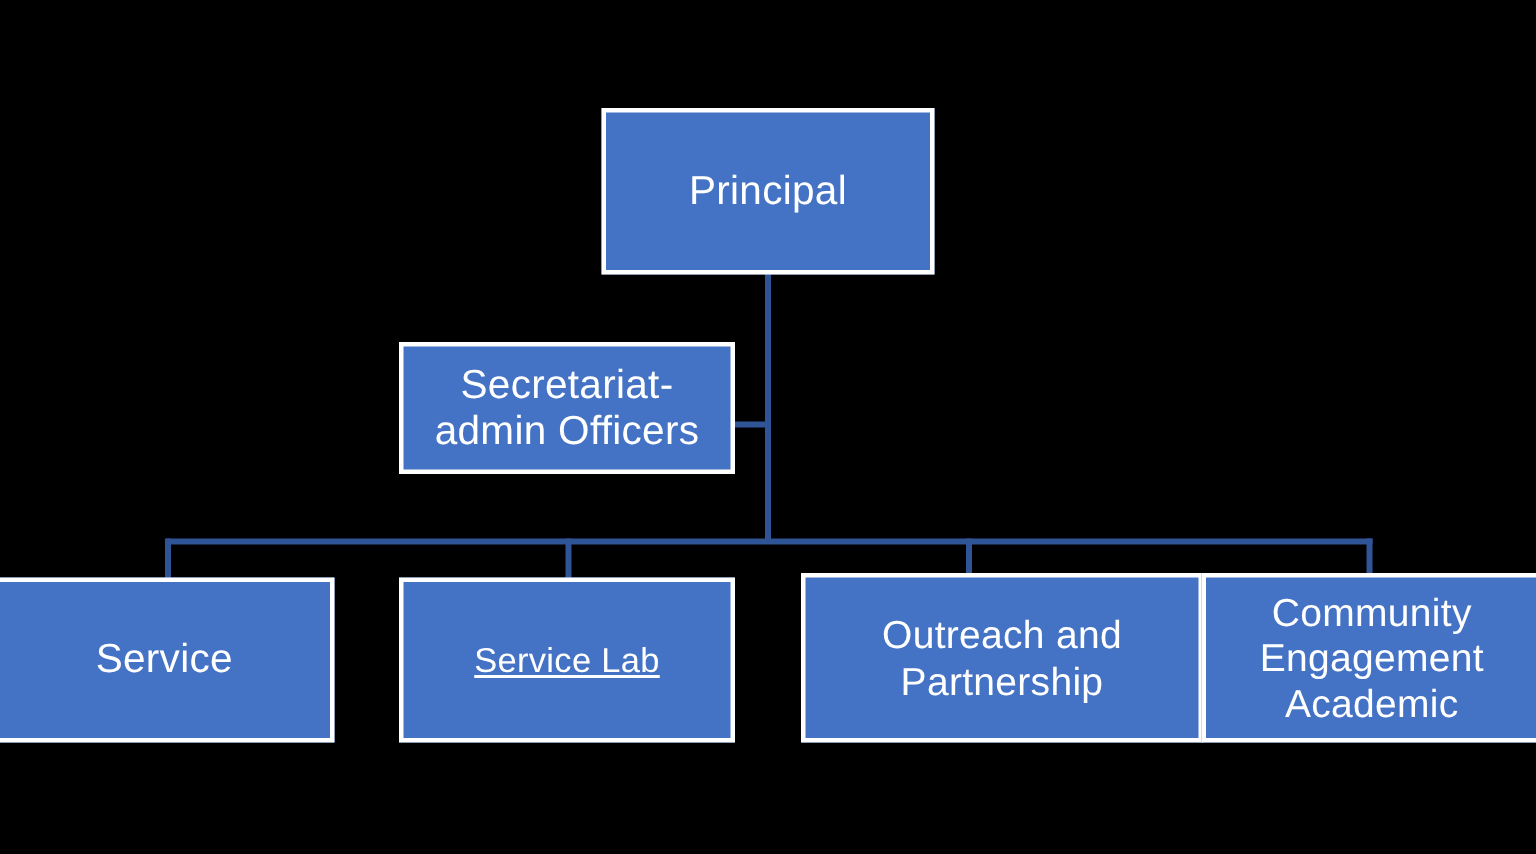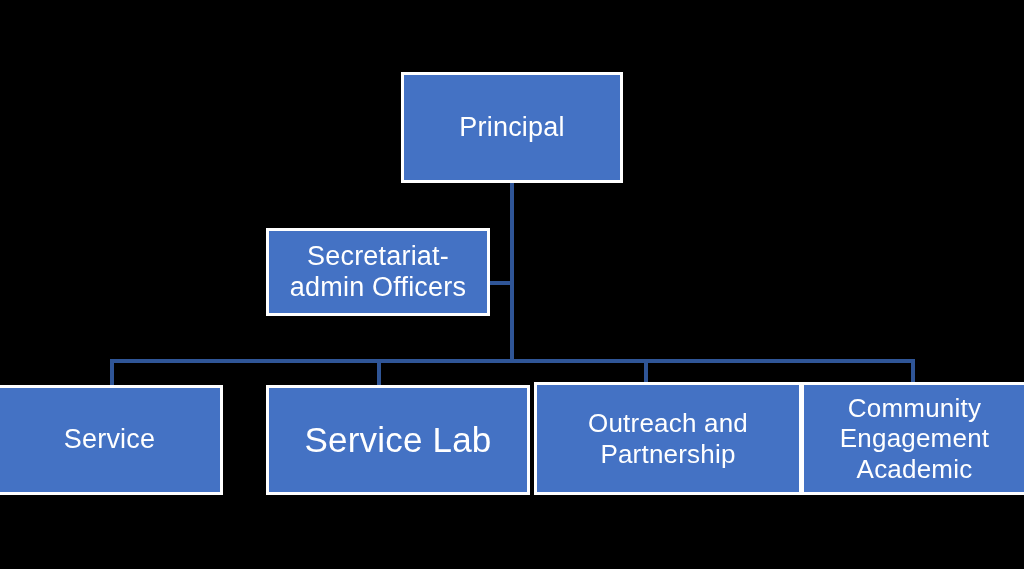--- a/index.html
+++ b/index.html
@@ -38,21 +38,21 @@
     width: 100%;
     padding: 0 6px;
     box-sizing: border-box;
     white-space: pre-line;
   }
 
   
   #node-principal      { left: 401px; top: 72px;  width: 222px; height: 111px; font-size: 27px; }
   #node-secretariat    { left: 266px; top: 228px; width: 224px; height: 88px; font-size: 27px; justify-content: center; }
   #node-academic       { left: -4px;  top: 385px; width: 227px; height: 110px; font-size: 27px; }
-  #node-service-lab    { left: 266px; top: 385px; width: 264px; height: 110px; font-size: 35px; }
+  #node-service-lab    { left: 266px; top: 385px; width: 224px; height: 110px; font-size: 23px; text-decoration: underline; }
   #node-outreach       { left: 534px; top: 382px; width: 268px; height: 113px; font-size: 26px; }
   #node-community      { left: 801px; top: 382px; width: 227px; height: 113px; font-size: 26px; }
 
   
   .line {
     position: absolute;
     background: #2F5597;
     z-index: 1;
   }
   .line.v { width: 4px; }

